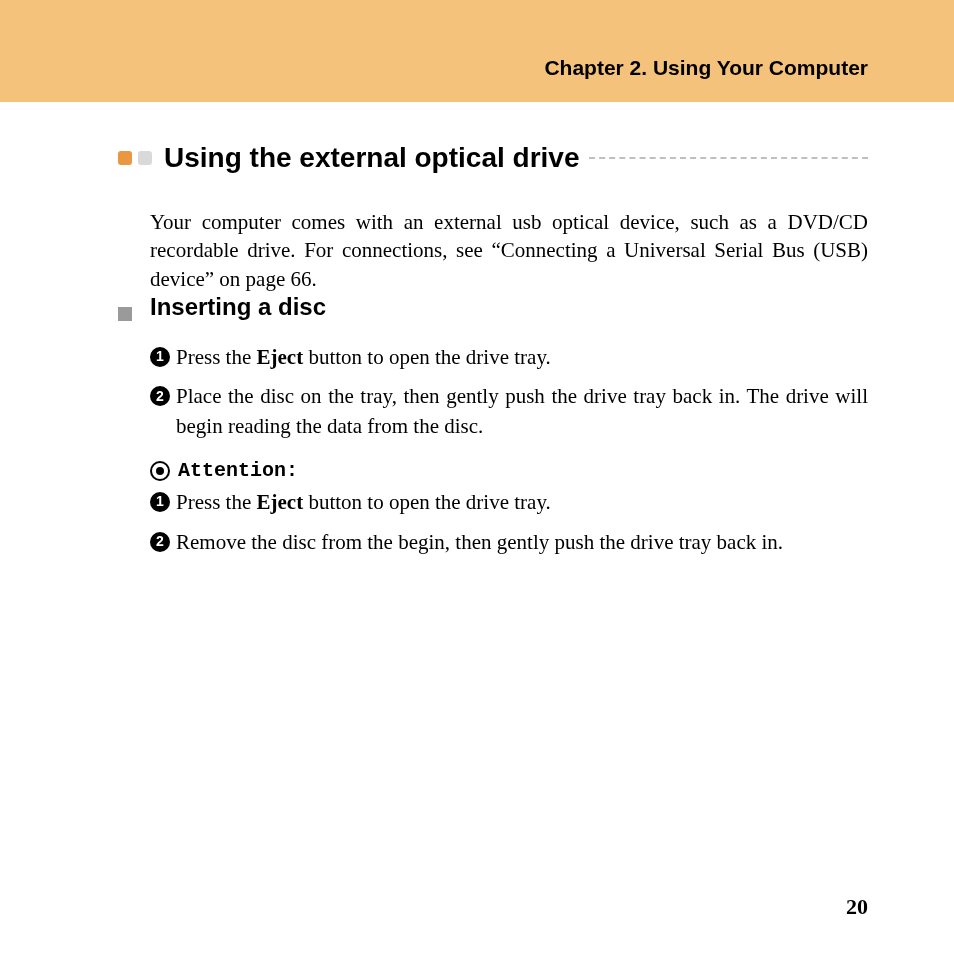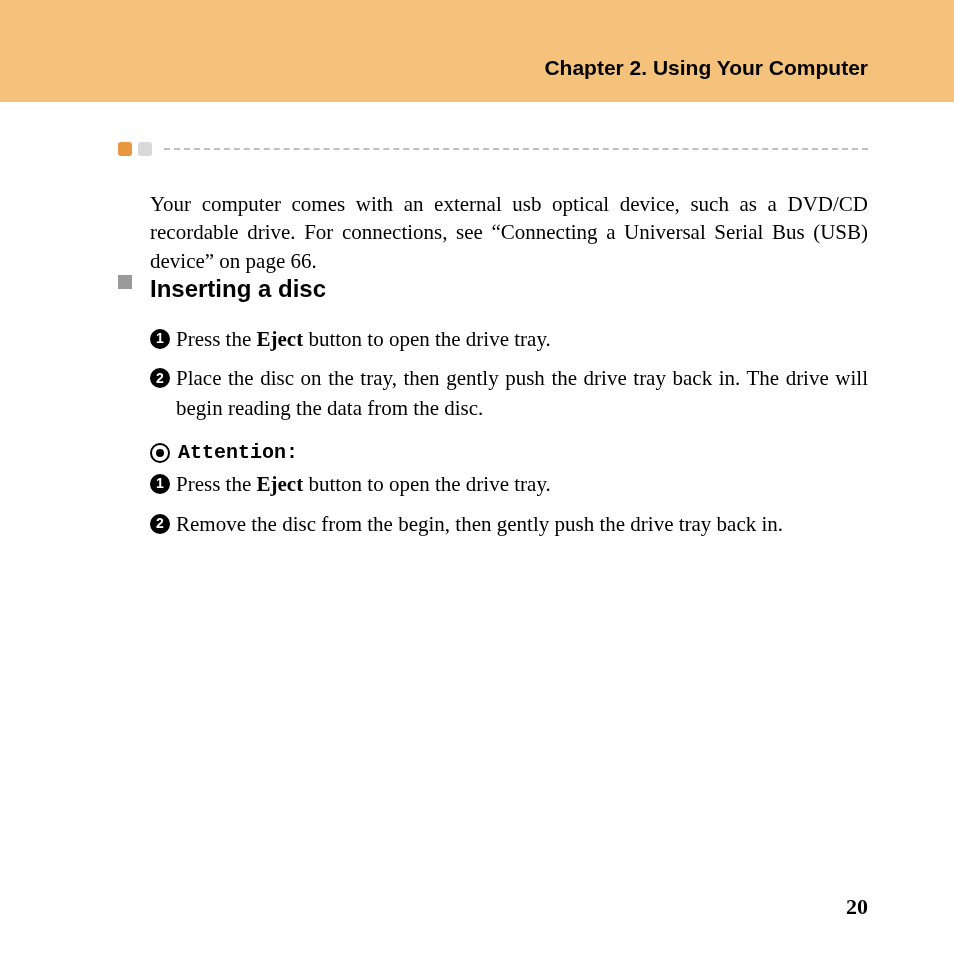--- a/index.html
+++ b/index.html
@@ -65,21 +65,21 @@
   }
 
   .intro-para {
     font-size: 21px;
     line-height: 1.35;
     text-align: justify;
   }
 
   .sub-heading-row {
     display: flex;
-    align-items: flex-start;
+    align-items: flex-end;
     margin-left: -32px;
     margin-bottom: 22px;
   }
   .bullet-gray-sq {
     width: 14px;
     height: 14px;
     background: #9a9a9a;
     margin-right: 18px;
   }
   .sub-heading {
@@ -164,20 +164,21 @@
 
 <div class="header-band">
   <div class="chapter-title">Chapter 2. Using Your Computer</div>
 </div>
 
 <div class="content">
 
   <div class="main-heading-row">
     <div class="bullet-orange"></div>
     <div class="bullet-gray-round"></div>
+    <div class="main-heading">Using the external optical drive</div>
     <div class="heading-rule"></div>
   </div>
 
   <div class="intro-para">Your computer comes with an external usb optical device, such as a DVD/CD recordable drive. For connections, see “Connecting a Universal Serial Bus (USB) device” on page 66.</div>
 
   <div class="sub-heading-row">
     <div class="bullet-gray-sq"></div>
     <div class="sub-heading">Inserting a disc</div>
   </div>
 

